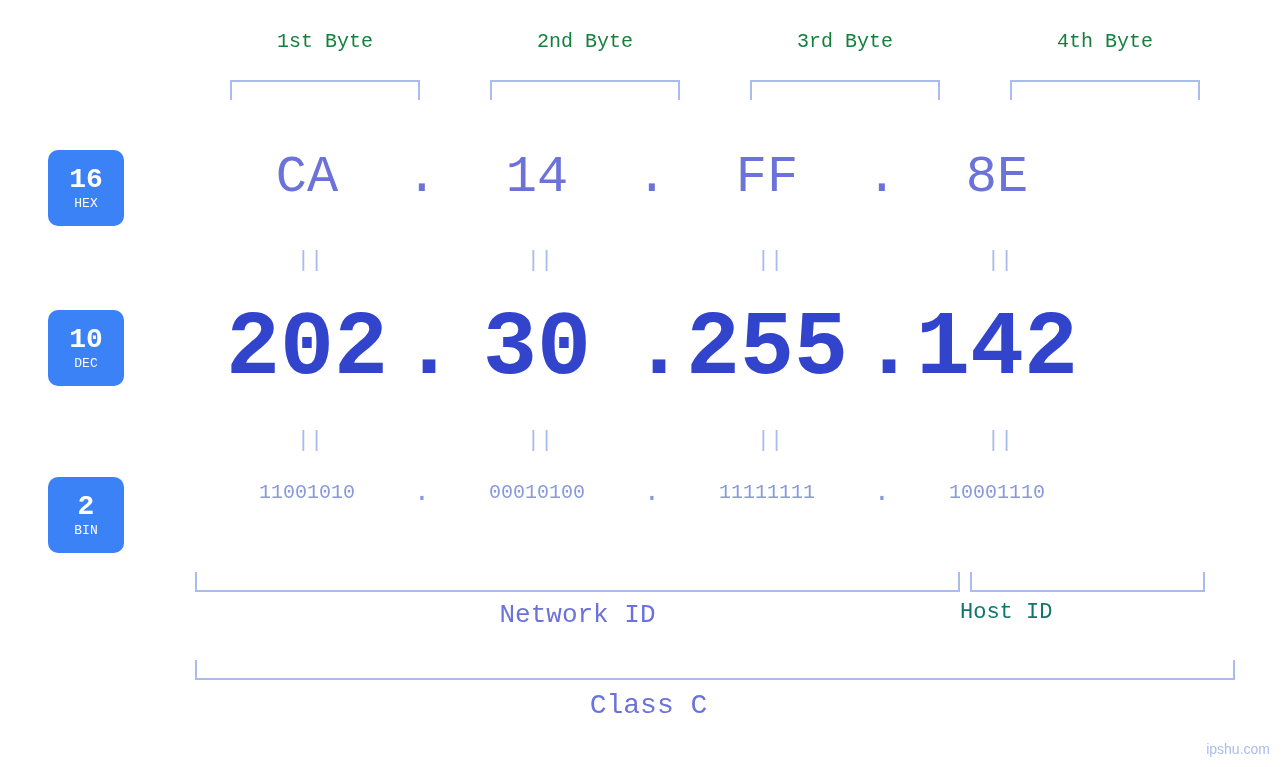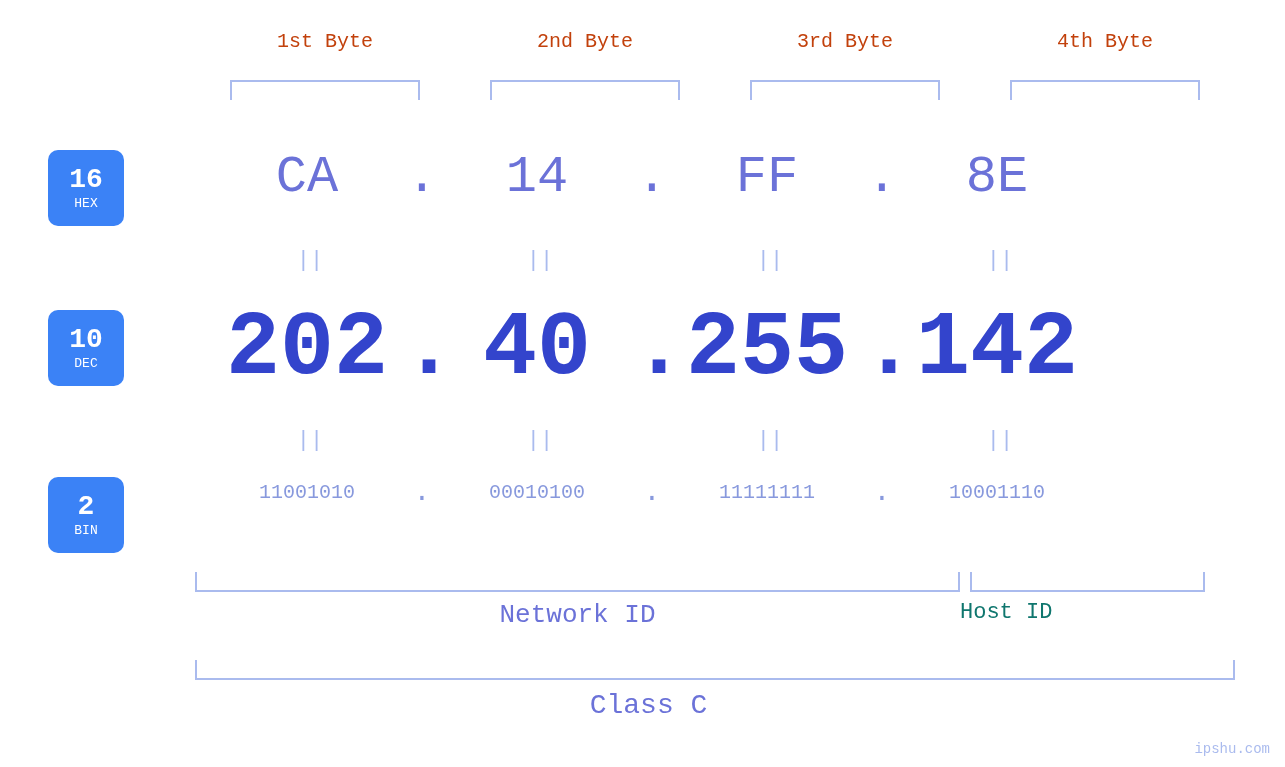--- a/index.html
+++ b/index.html
@@ -51,21 +51,21 @@
     
     .byte-labels {
       position: absolute;
       top: 30px;
       left: 195px;
       right: 50px;
       display: flex;
       justify-content: space-around;
     }
     .byte-label {
-      color: #c2410c;
+      color: #15803d;
       font-size: 20px;
       font-family: 'Courier New', Courier, monospace;
       text-align: center;
       width: 200px;
     }
 
     
     .top-brackets {
       position: absolute;
       top: 80px;
@@ -250,21 +250,21 @@
       font-family: 'Courier New', Courier, monospace;
     }
 
     
     .watermark {
       position: absolute;
       bottom: 10px;
       right: 15px;
       color: #aabbee;
       font-size: 14px;
-      font-family: Liberation Mono, monospace;
+      font-family: Liberation Sans, sans-serif;
     }
   </style>
 </head>
 <body>
 
 <div class="main-container">
 
   <div class="base-badge badge-hex">
     <span class="badge-number">16</span>
     <span class="badge-label">HEX</span>
@@ -314,21 +314,21 @@
     <span class="pipe-val">||</span>
     <span class="pipe-dot-spacer"></span>
     <span class="pipe-val">||</span>
   </div>
 
   <div class="dec-row">
     <div class="left-spacer"></div>
     <div class="row-inner">
       <span class="byte-val byte-val-dec">202</span>
       <span class="dot dot-dec">.</span>
-      <span class="byte-val byte-val-dec">40</span>
+      <span class="byte-val byte-val-dec">30</span>
       <span class="dot dot-dec">.</span>
       <span class="byte-val byte-val-dec">255</span>
       <span class="dot dot-dec">.</span>
       <span class="byte-val byte-val-dec">142</span>
     </div>
   </div>
 
   <div class="pipe-row pipe-row-2">
     <div class="left-spacer"></div>
     <span class="pipe-val">||</span>

